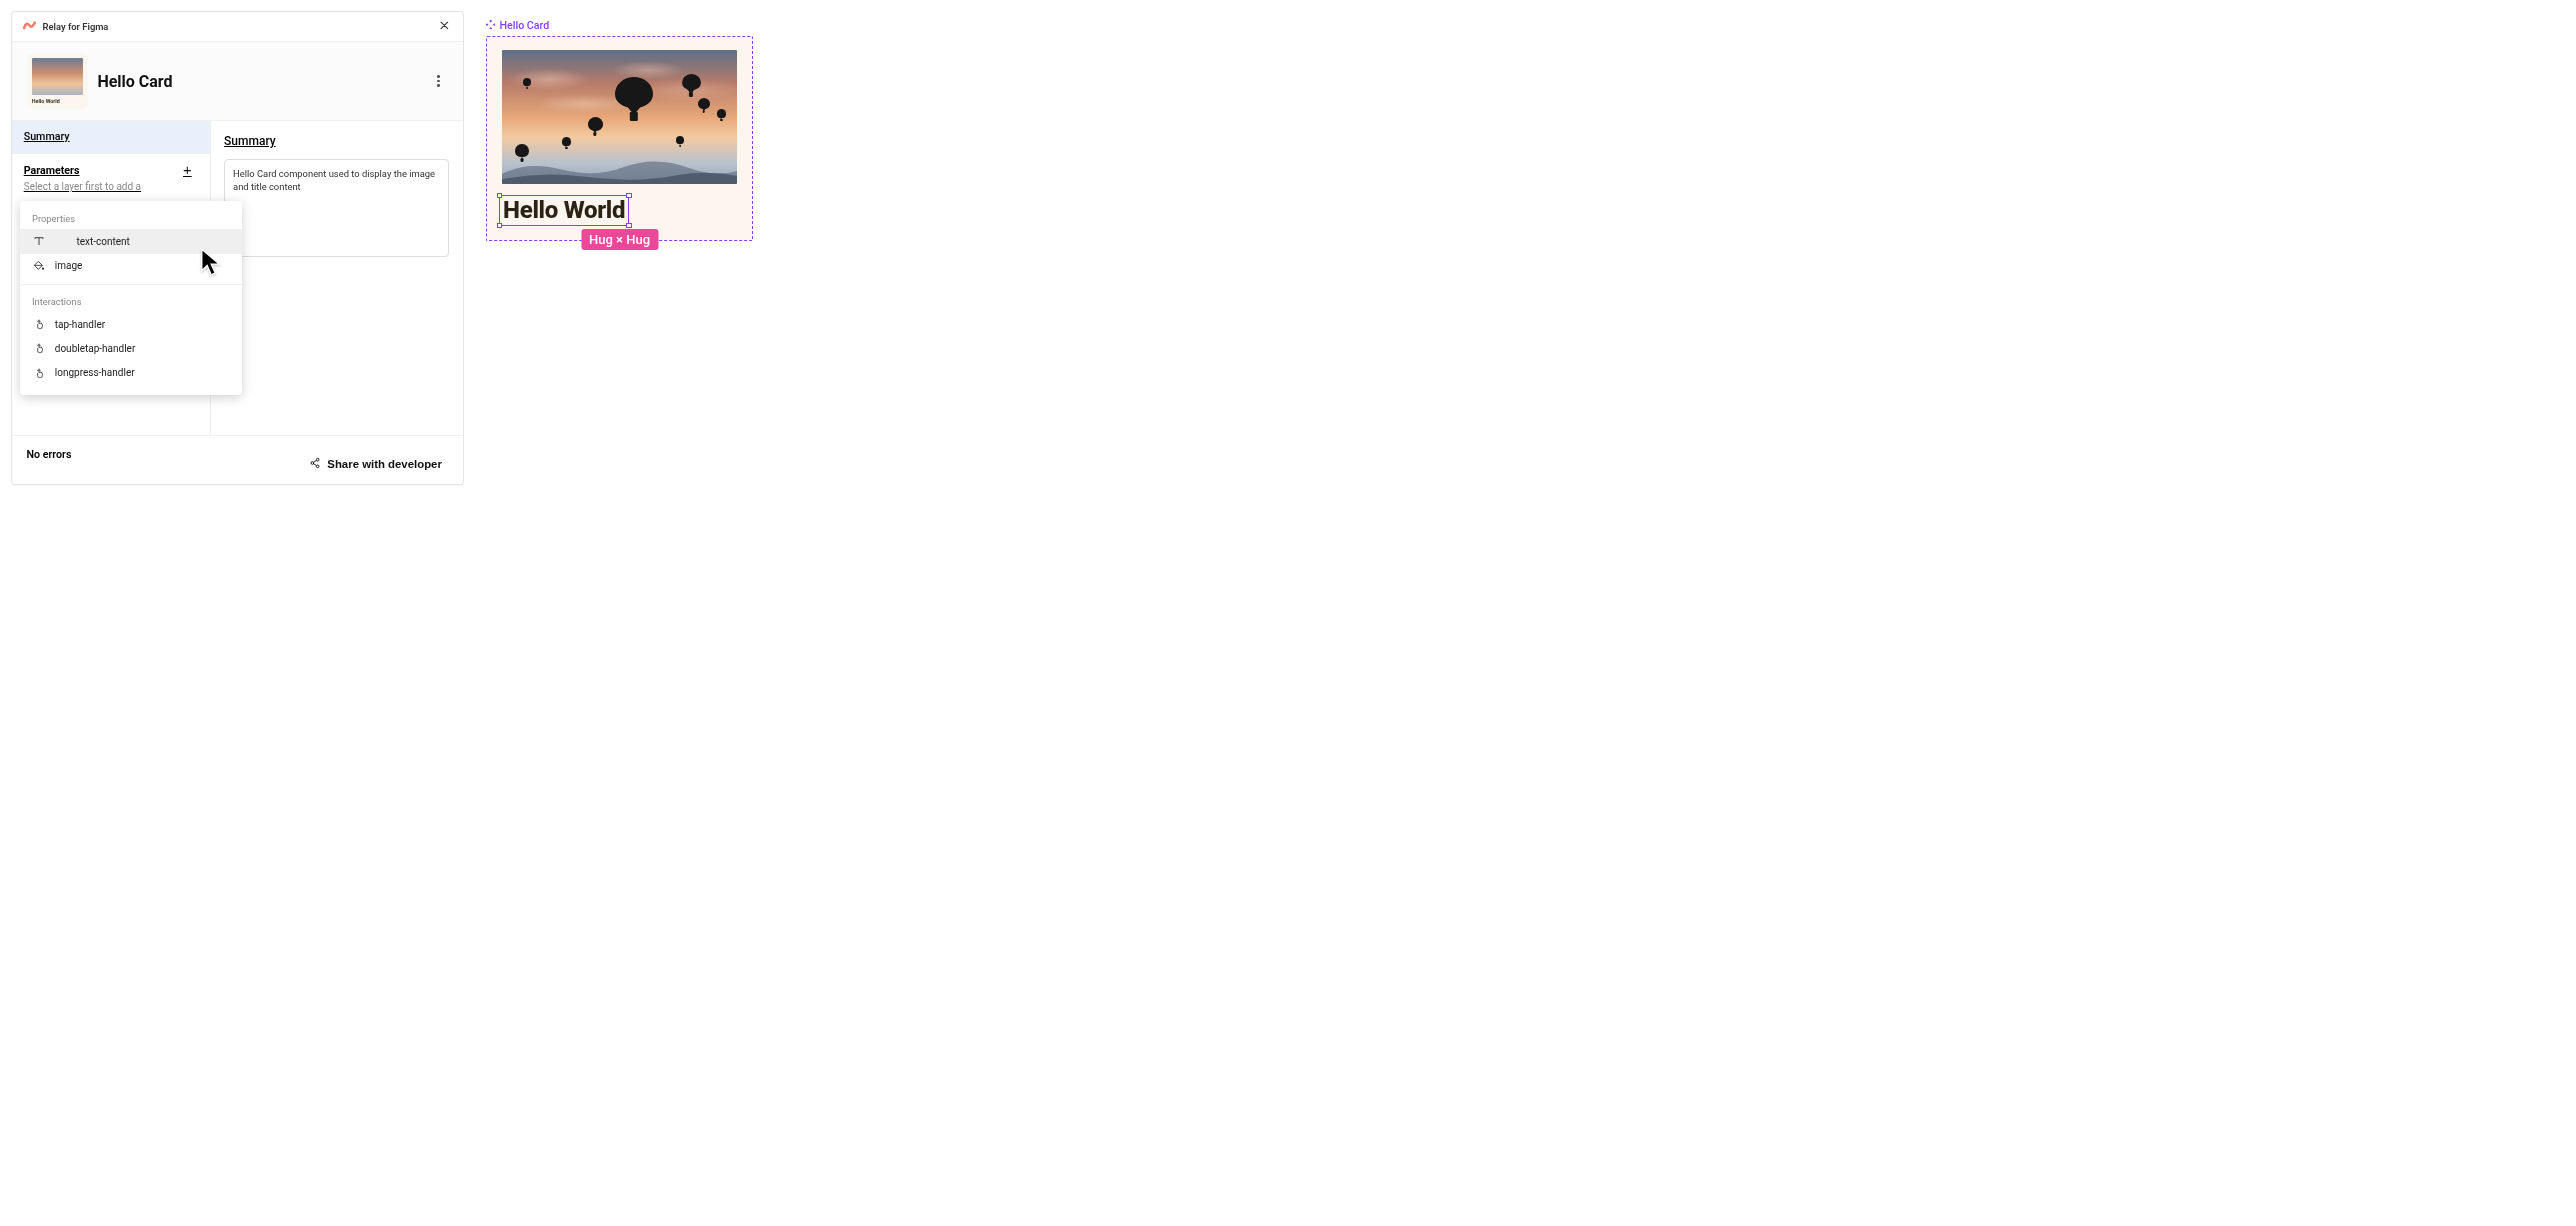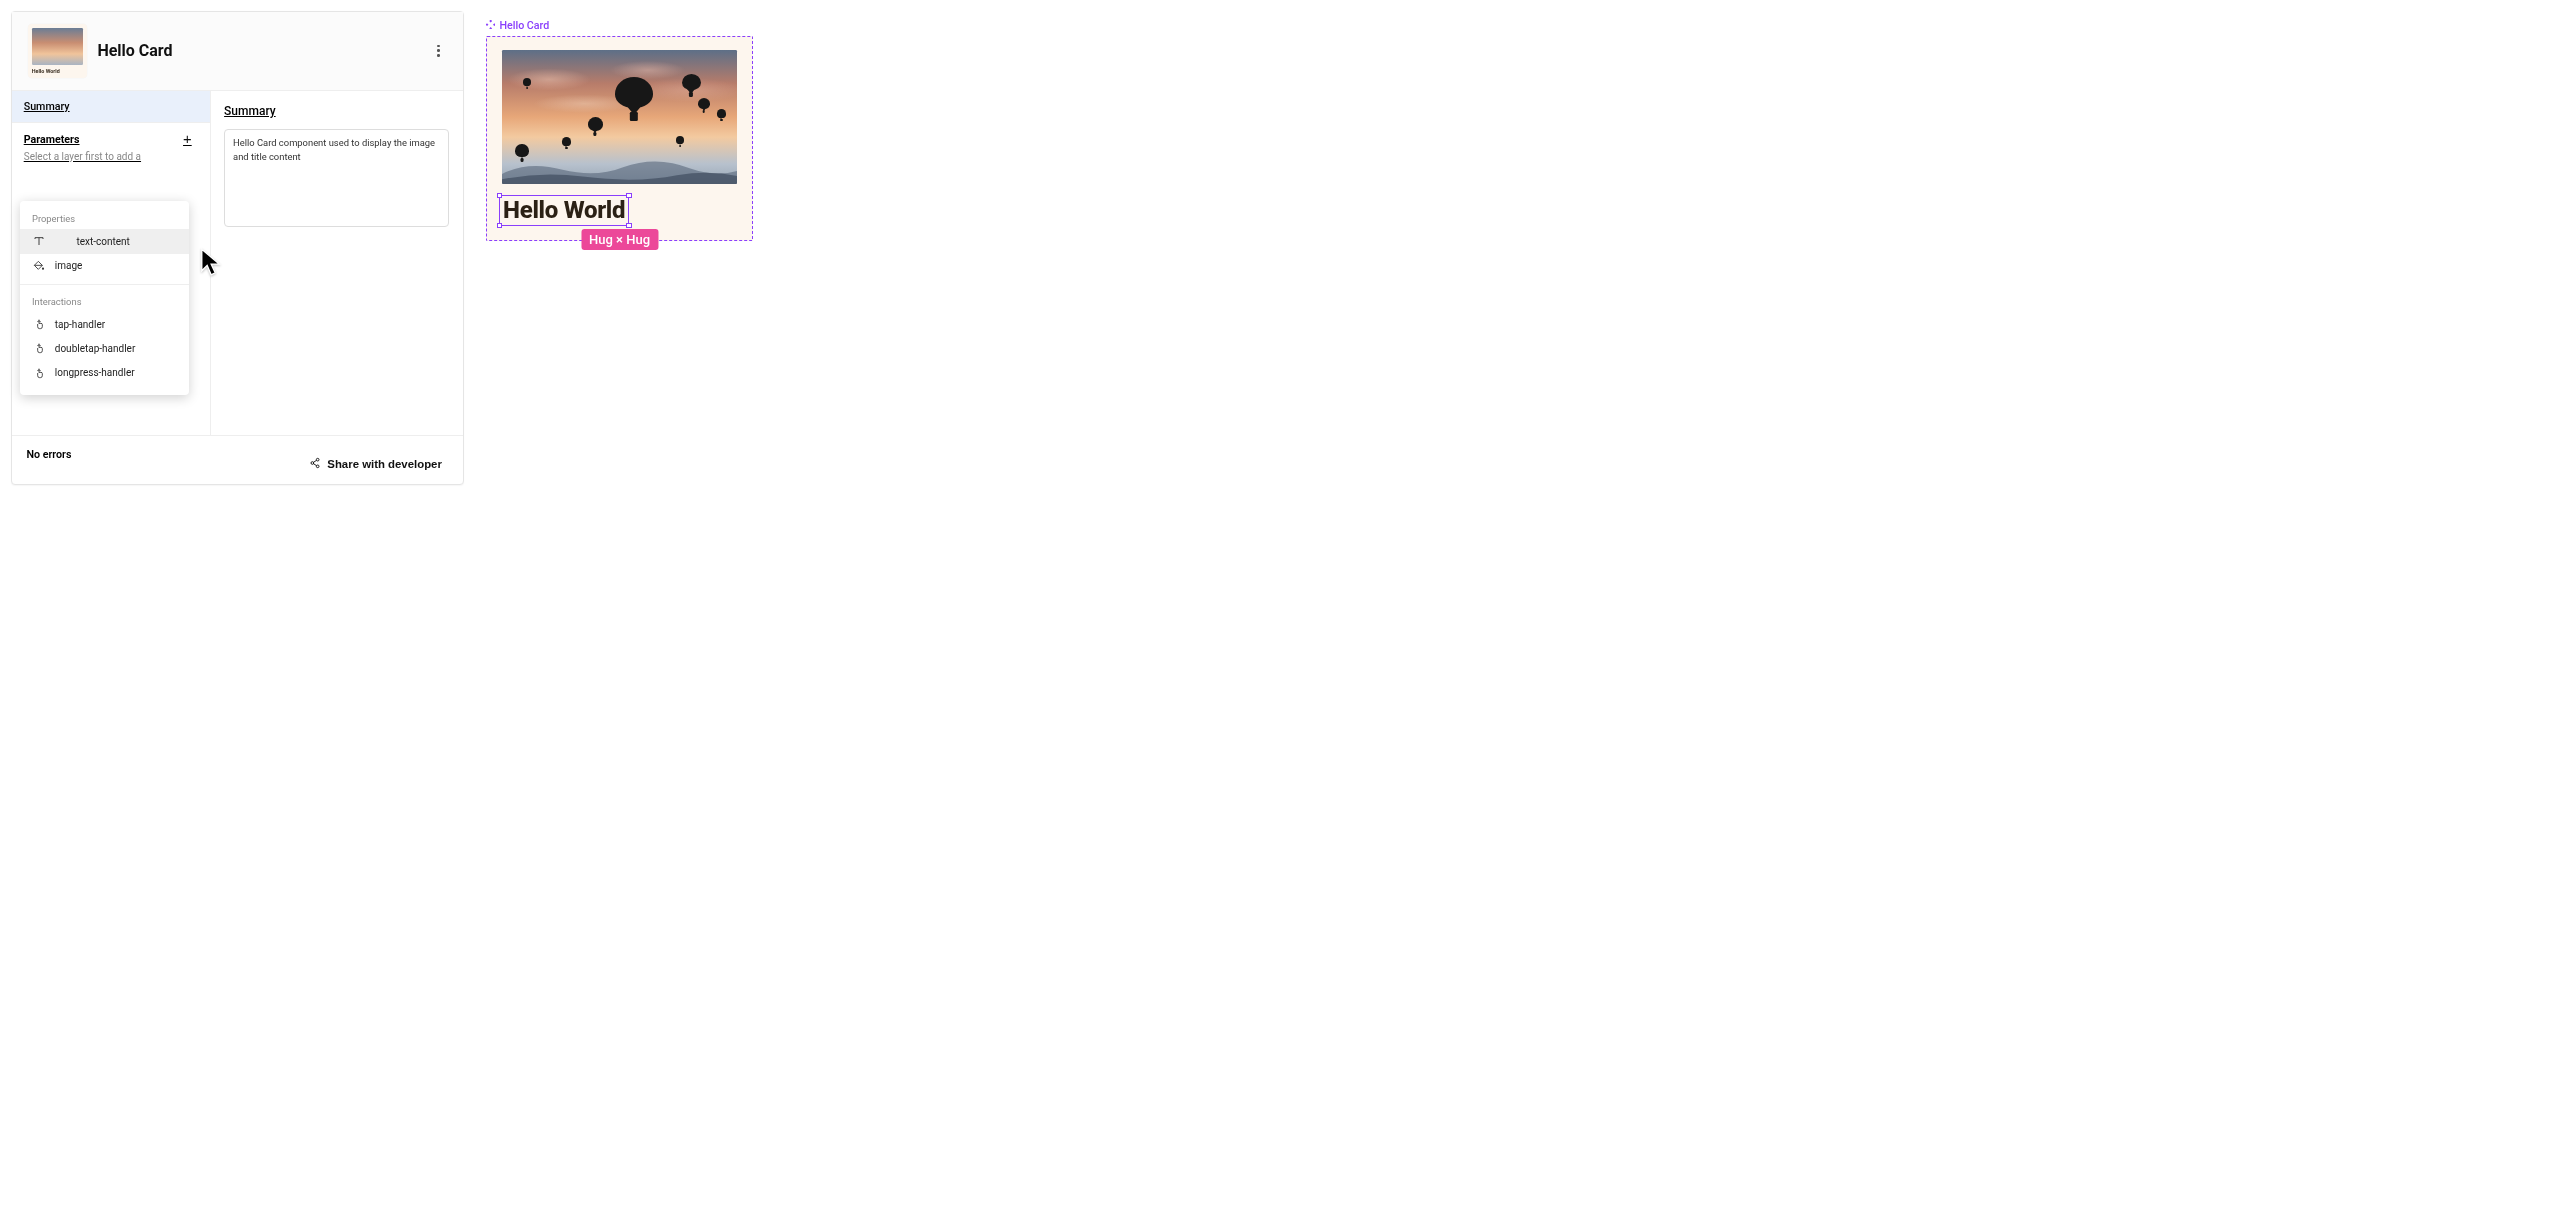--- a/index.html
+++ b/index.html
@@ -61,21 +61,21 @@
 
   .panel-footer {
     display:flex; justify-content:space-between;
     padding:12px 14.8px; border-top:0.7px solid #eee;
   }
   .errors { font-size:10.7px; font-weight:600; }
   .share { display:flex; align-items:center; gap:6.7px; font-size:11.4px; font-weight:700; cursor:pointer; background:none; border:none; color:#111;margin-top:8px; }
 
   
   .popover {
-    position:absolute; left:20px; top:201px; width:169px;
+    position:absolute; left:20px; top:201px; width:222px;
     background:#fff; border-radius:4px; box-shadow:0 2.7px 12px rgba(0,0,0,0.18);
     padding:8px 0 10.7px 0; z-index:5;
   }
   .pop-section { font-size:9.4px; color:#888; padding:4px 12px 5.4px 12px; }
   .pop-item {
     display:flex; align-items:center; gap:9.4px; padding:5.4px 12px;
     font-size:10px; color:#222; cursor:pointer;
   }
   .pop-item.hover { background:#efefef;gap:31px; }
   .pop-icon { width:13.4px; height:13.4px; display:flex; align-items:center; justify-content:center; color:#333; }
@@ -129,20 +129,37 @@
     padding:2.7px 8px; border-radius:3px; white-space:nowrap;
   }
 </style>
 </head>
 <body>
 
 <div class="stage">
 
   <div class="panel">
 
+    <div class="panel-header">
+      <div class="brand">
+        <span>
+          <svg width="14.8" height="10.7" viewBox="0 0 22 16">
+              <path d="M3 12 Q6 2 11 8 Q15 13 19 4" stroke="#f08070" stroke-width="4" fill="none" stroke-linecap="round"></path>
+            </svg>
+        </span>
+        <span class="brand-name">Relay for Figma</span>
+      </div>
+      <button class="close-btn">
+        <span>
+          <svg width="10.7" height="10.7" viewBox="0 0 16 16">
+              <path d="M3 3 L13 13 M13 3 L3 13" stroke="#333" stroke-width="1.6" stroke-linecap="round"></path>
+            </svg>
+        </span>
+      </button>
+    </div>
 
     <div class="component-bar">
       <div class="thumb">
         <div class="thumb-img"></div>
         <div class="thumb-label">Hello World</div>
       </div>
       <div class="component-name">Hello Card</div>
       <button class="kebab">
         <span></span>
           <span></span>

